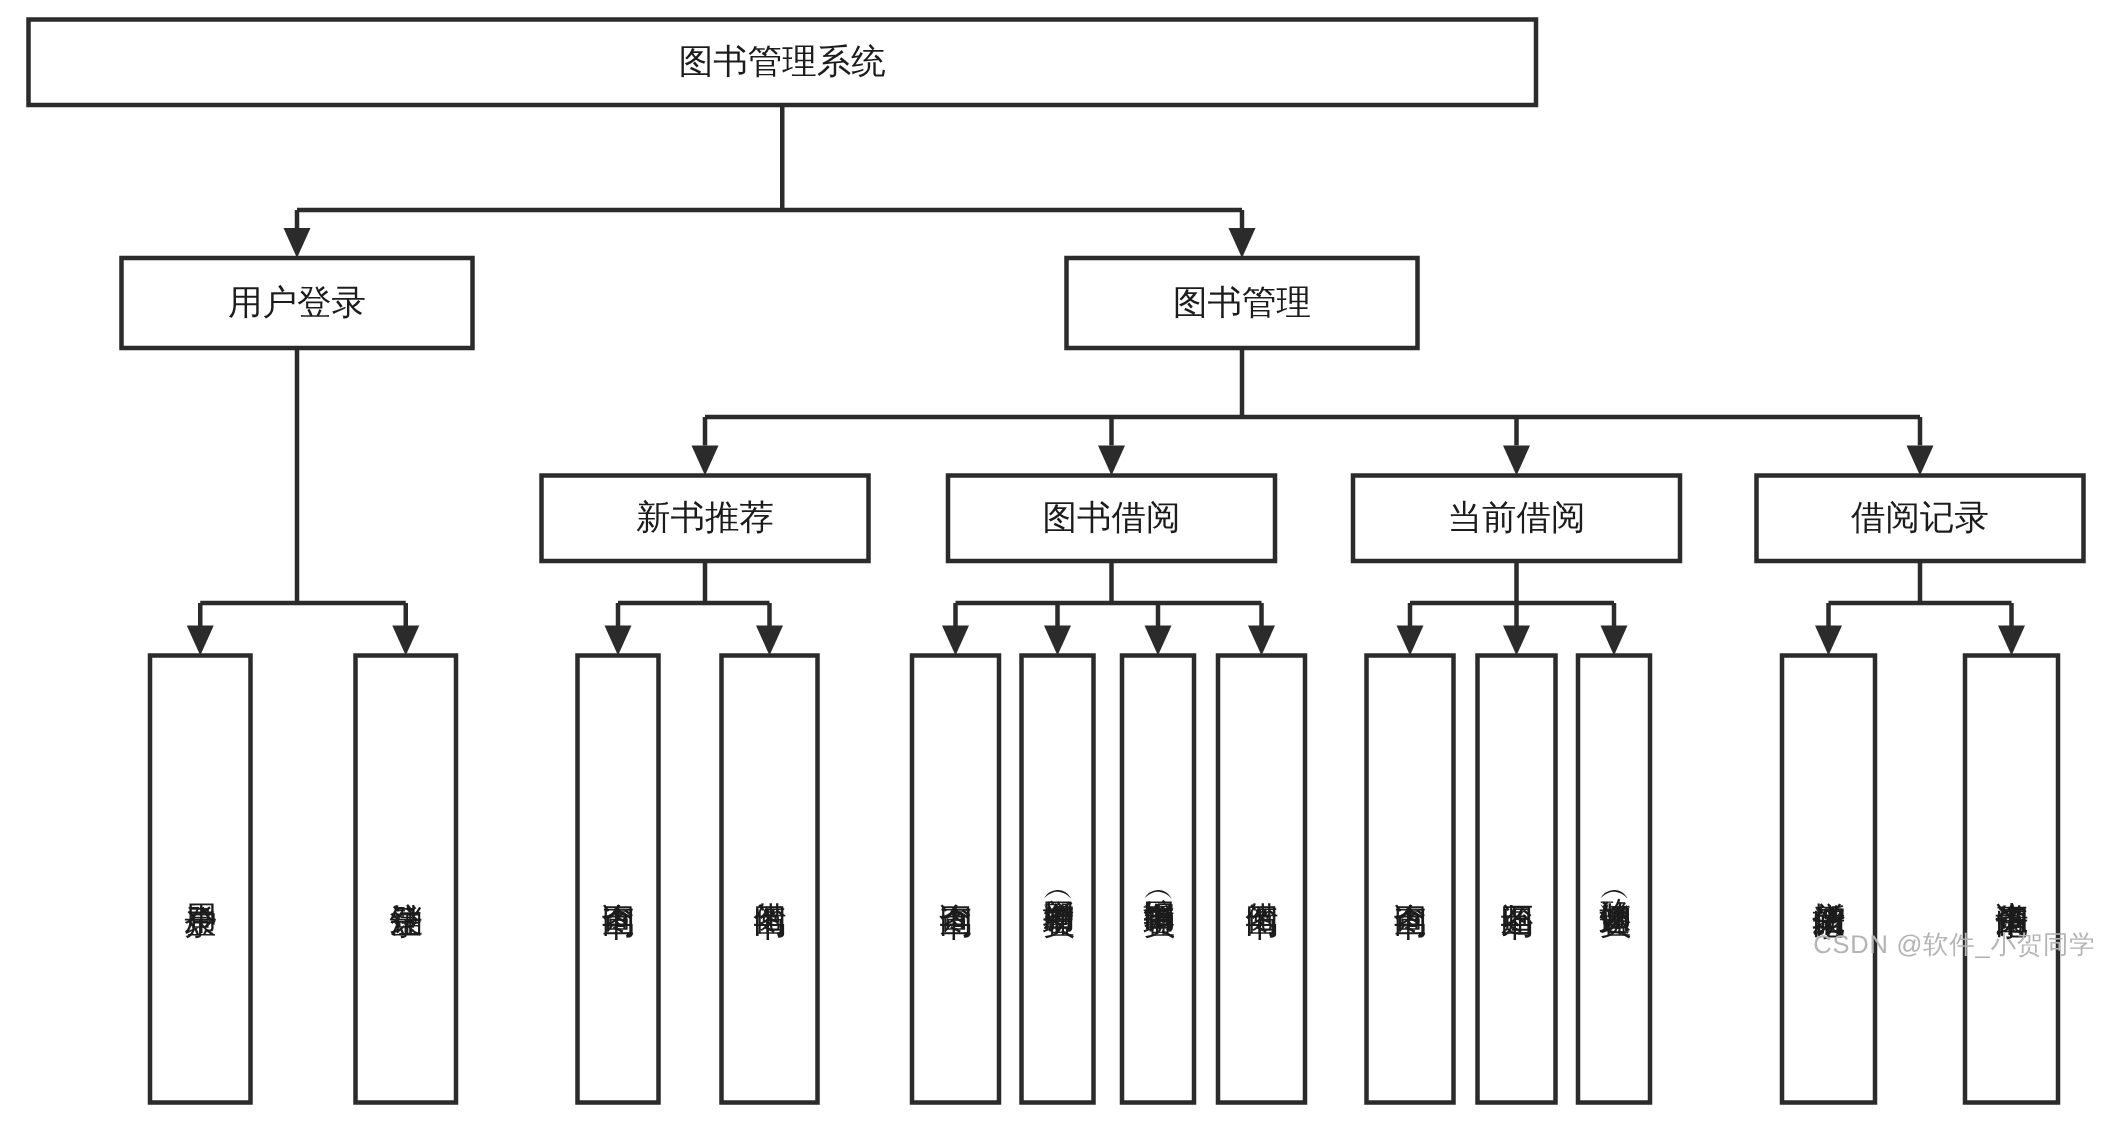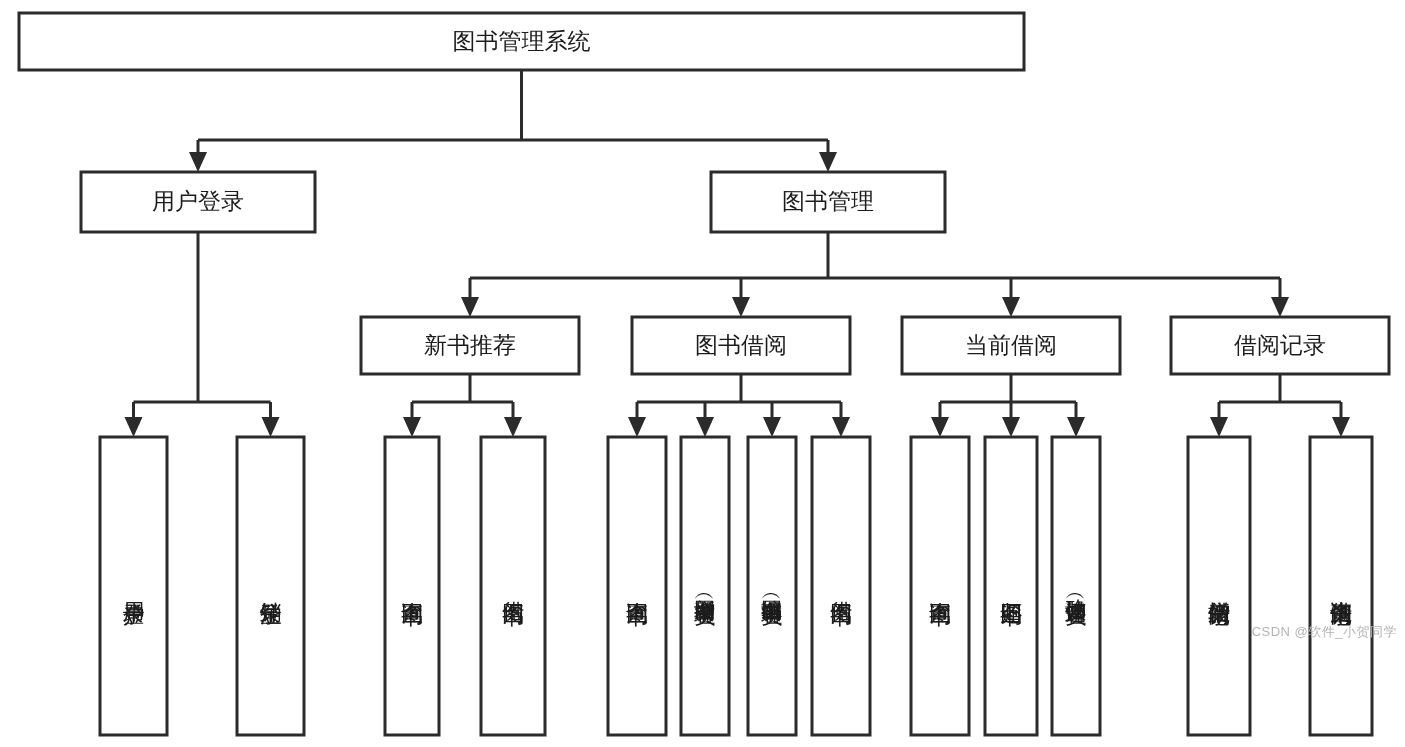--- a/index.html
+++ b/index.html
@@ -63,21 +63,21 @@
     justify-content: center;
     text-align: center;
     white-space: nowrap;
     pointer-events: none;
   }
   .watermark {
     position: absolute;
     right: 8px;
     bottom: 6px;
     font-family: "Liberation Sans", "DejaVu Sans", sans-serif;
-    font-size: 13px;
+    font-size: 17px;
     color: #b4b4b4;
     letter-spacing: 0.5px;
     white-space: nowrap;
   }
 </style>
 </head>
 <body>
 
 <div id="diagram-root">
   <svg id="tree-svg" viewBox="0 0 1405 747" xmlns="http://www.w3.org/2000/svg">

